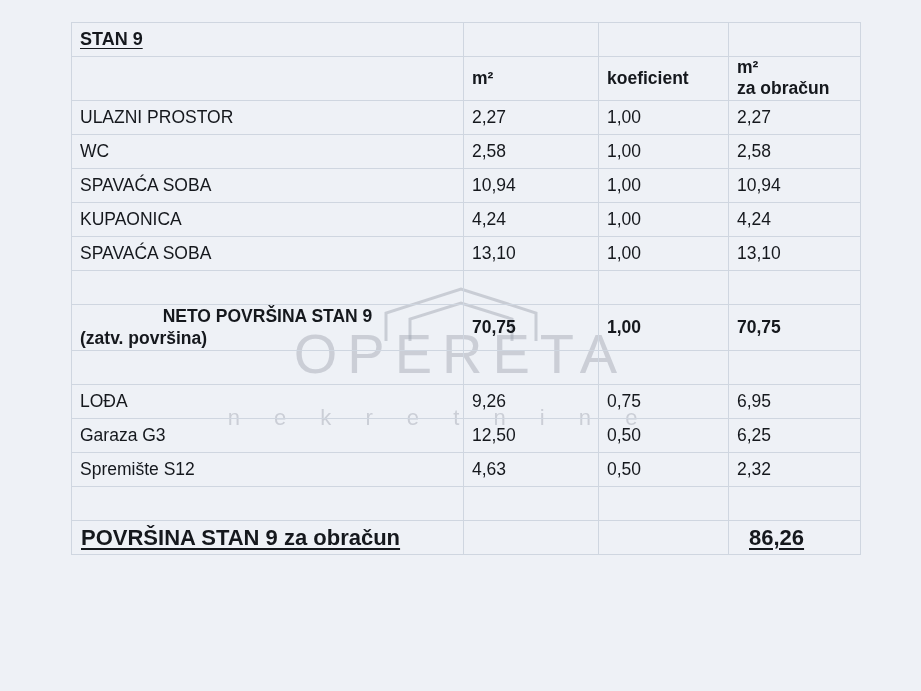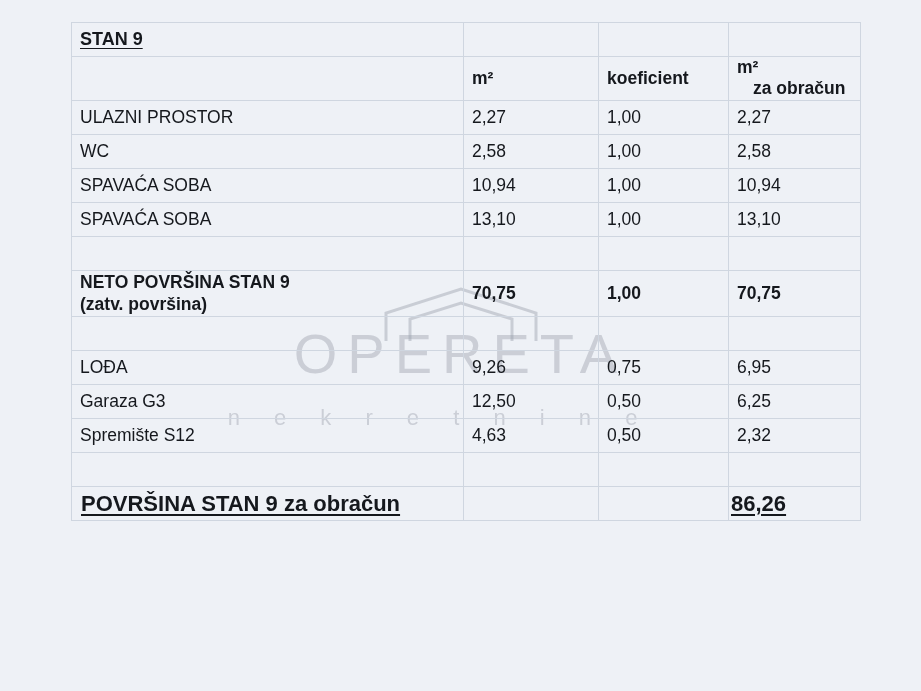--- a/index.html
+++ b/index.html
@@ -108,47 +108,47 @@
     height: 66px;
     vertical-align: bottom;
     padding-bottom: 4px;
     font-weight: bold;
     font-size: 17.5px;
   }
   .hdr-m2 { padding-left: 16px; }
   .hdr-koef { padding-left: 14px; }
   .hdr-obr { padding-left: 14px; line-height: 1.22; }
   .hdr-obr .l1 { display: block; }
-  .hdr-obr .l2 { display: block; margin-left: 16px; }
+  .hdr-obr .l2 { display: block; }
 
   .spacer td { height: 24px; }
   .spacer-sm td { height: 22px; }
 
   .total-row td {
     font-weight: bold;
     height: 62px;
     vertical-align: middle;
     line-height: 1.3;
   }
-  .total-row .name .l1 { display: block; }
+  .total-row .name .l1 { display: block; text-align: center; }
   .total-row .name .l2 { display: block; }
 
   .final-row td {
     border: none;
     height: 46px;
     vertical-align: middle;
     font-weight: bold;
     font-size: 22px;
   }
   .final-row .name { padding-left: 9px; }
   .final-underline {
     text-decoration: underline;
     text-underline-offset: 3px;
   }
-  .final-row .num-o { padding-left: 2px; }
+  .final-row .num-o { padding-left: 20px; }
 </style>
 </head>
 <body>
 
 <div id="sheet">
 
   <div class="watermark">
     <div class="wm-shape">
       <svg width="170" height="62" viewBox="0 0 170 62" fill="none" stroke="rgba(150,155,168,0.42)" stroke-width="3">
         <path d="M10 58 L10 30 L85 6 L160 30 L160 58"></path>
@@ -197,20 +197,26 @@
         <td class="num">1,00</td>
         <td class="num-o">2,58</td>
       </tr>
       <tr>
         <td class="name">SPAVAĆA SOBA</td>
         <td class="num">10,94</td>
         <td class="num">1,00</td>
         <td class="num-o">10,94</td>
       </tr>
       <tr>
+        <td class="name">KUPAONICA</td>
+        <td class="num">4,24</td>
+        <td class="num">1,00</td>
+        <td class="num-o">4,24</td>
+      </tr>
+      <tr>
         <td class="name">SPAVAĆA SOBA</td>
         <td class="num">13,10</td>
         <td class="num">1,00</td>
         <td class="num-o">13,10</td>
       </tr>
 
       <tr class="spacer">
         <td></td>
         <td></td>
         <td></td>

